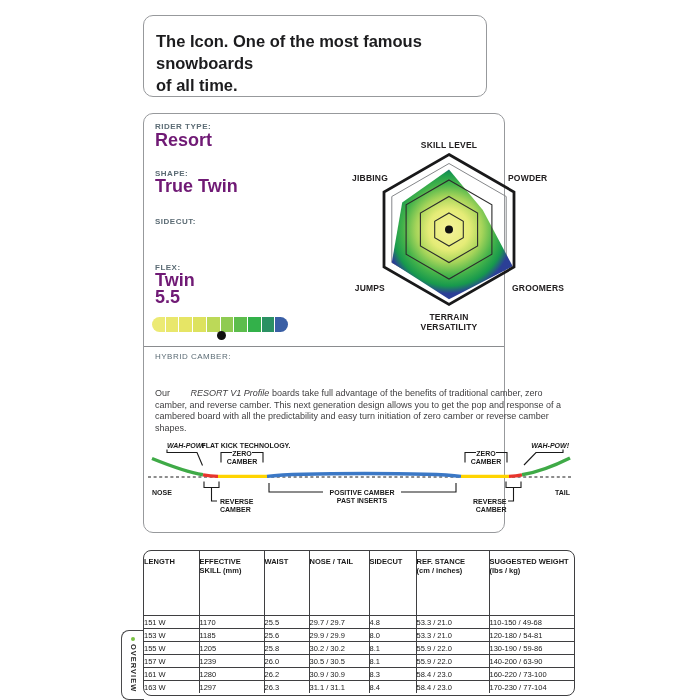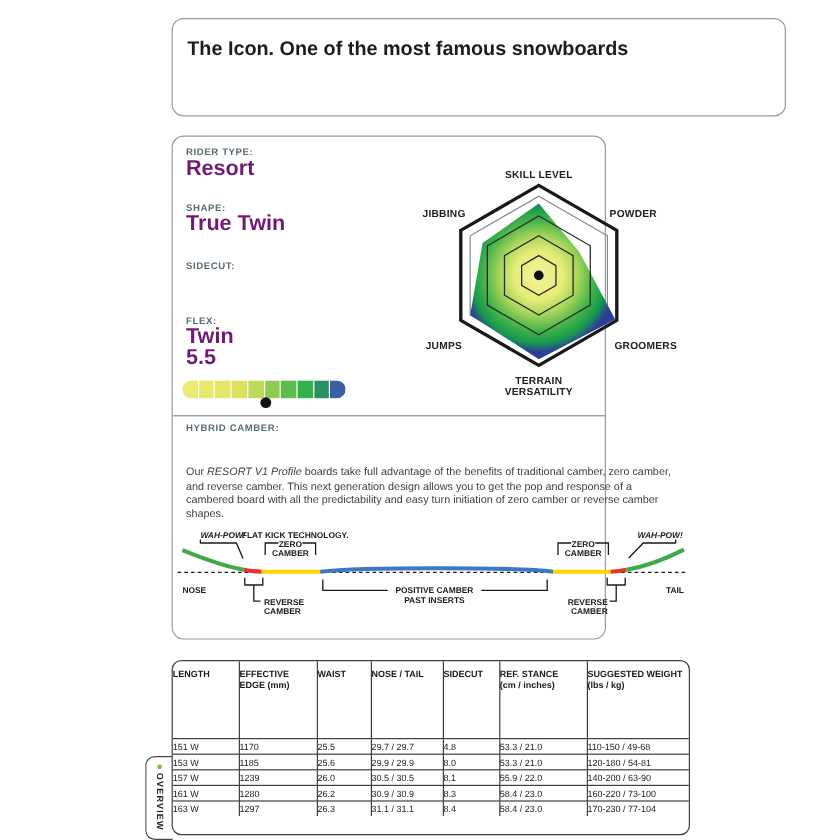--- a/index.html
+++ b/index.html
@@ -1,33 +1,33 @@
 <!DOCTYPE html>
 <html><head>
 <meta charset="utf-8">
 <style>
   html,body{margin:0;padding:0;background:#fff;}
   .page{position:relative;width:700px;height:700px;background:#fff;overflow:hidden;
         font-family:"Liberation Sans", sans-serif;color:#232021;}
   .box{position:absolute;background:#fff;border:1.5px solid #97999c;border-radius:10px;box-sizing:border-box;}
-  .headline-box{left:143px;top:15px;width:512px;height:82px;}
+  .headline-box{left:143px;top:15px;width:344px;height:82px;}
   .headline{padding:14px 12px;font-size:16.5px;font-weight:700;line-height:22px;color:#1c1c1e;}
   .spec-box{left:143px;top:113px;width:362px;height:420px;}
   .spec-label{position:absolute;font-size:8px;font-weight:700;letter-spacing:.5px;color:#5b6b74;}
   .spec-value{position:absolute;font-size:18px;font-weight:700;line-height:17px;color:#701a75;}
   .divider{position:absolute;left:0;right:0;top:232px;border-top:1px solid #8a8c8f;}
   .flex-bar{position:absolute;left:8px;top:203px;width:136px;height:15px;border-radius:8px;
             overflow:hidden;display:flex;gap:1px;}
   .flex-bar span{flex:1;}
   .flex-dot{position:absolute;top:217px;width:9px;height:9px;border-radius:50%;background:#111;}
   .radar-svg{position:absolute;left:177px;top:22px;}
-  .camber-label{position:absolute;left:11px;top:238px;font-size:8px;font-weight:700;letter-spacing:.5px;color:#5b6b74;}
+  .camber-label{position:absolute;left:11px;top:238px;font-size:8px;font-weight:400;letter-spacing:.5px;color:#5b6b74;}
   .camber-title{position:absolute;left:11px;top:248px;font-size:18px;font-weight:700;color:#232021;}
   .camber-desc{position:absolute;left:11px;top:274px;width:414px;font-size:9px;line-height:11.5px;color:#414042;}
-  .camber-desc i{font-style:italic;}
+  .camber-desc i{font-style:italic;margin-left:18px;}
   .camber-svg{position:absolute;left:0;top:320px;}
   .camber-svg text{font-family:"Liberation Sans",sans-serif;font-size:7px;font-weight:700;fill:#1a1a1a;}
   .camber-svg .it{font-style:italic;}
   .bracket{stroke:#1a1a1a;stroke-width:1.1;fill:none;}
   .curve{fill:none;stroke-width:3.4;}
   .table-wrap{position:absolute;left:143px;top:550px;width:432px;height:146px;background:#fff;
               border:1.5px solid #3f3f41;border-radius:8px;overflow:hidden;box-sizing:border-box;z-index:2;}
   table{border-collapse:collapse;table-layout:fixed;width:100%;}
   th,td{border:1px solid #3f3f41;text-align:left;font-size:7.5px;color:#1a1a1a;padding:0;}
   th{height:58px;vertical-align:top;padding-top:6px;font-weight:700;line-height:9px;}
@@ -42,20 +42,21 @@
   .radar-axis-label{font-family:"Liberation Sans",sans-serif;}
 </style>
 </head>
 <body>
 
 <div class="page">
 
   <div class="box headline-box">
     <div class="headline">
       <div>The Icon. One of the most famous snowboards</div>
+      <div>of all time.</div>
     </div>
   </div>
 
   <div class="box spec-box">
     <div class="spec-label" style="left:11px;top:8px">RIDER TYPE:</div>
     <div class="spec-value" style="left:11px;top:18px">Resort</div>
 
     <div class="spec-label" style="left:11px;top:55px">SHAPE:</div>
     <div class="spec-value" style="left:11px;top:64px">True Twin</div>
 
@@ -158,21 +159,21 @@
           <col style="width: 73px;">
           <col style="width: 90px;">
         </colgroup>
       <thead id="spec-thead">
           <tr>
             <th>
               <div>LENGTH</div>
             </th>
             <th>
               <div>EFFECTIVE</div>
-              <div>EDGE (mm)</div>
+              <div>SKILL (mm)</div>
             </th>
             <th>
               <div>WAIST</div>
             </th>
             <th>
               <div>NOSE / TAIL</div>
             </th>
             <th>
               <div>SIDECUT</div>
             </th>
@@ -199,20 +200,29 @@
           <tr>
             <td>153 W</td>
             <td>1185</td>
             <td>25.6</td>
             <td>29.9 / 29.9</td>
             <td>8.0</td>
             <td>53.3 / 21.0</td>
             <td>120-180 / 54-81</td>
           </tr>
           <tr>
+            <td>155 W</td>
+            <td>1205</td>
+            <td>25.8</td>
+            <td>30.2 / 30.2</td>
+            <td>8.1</td>
+            <td>55.9 / 22.0</td>
+            <td>130-190 / 59-86</td>
+          </tr>
+          <tr>
             <td>157 W</td>
             <td>1239</td>
             <td>26.0</td>
             <td>30.5 / 30.5</td>
             <td>8.1</td>
             <td>55.9 / 22.0</td>
             <td>140-200 / 63-90</td>
           </tr>
           <tr>
             <td>161 W</td>

